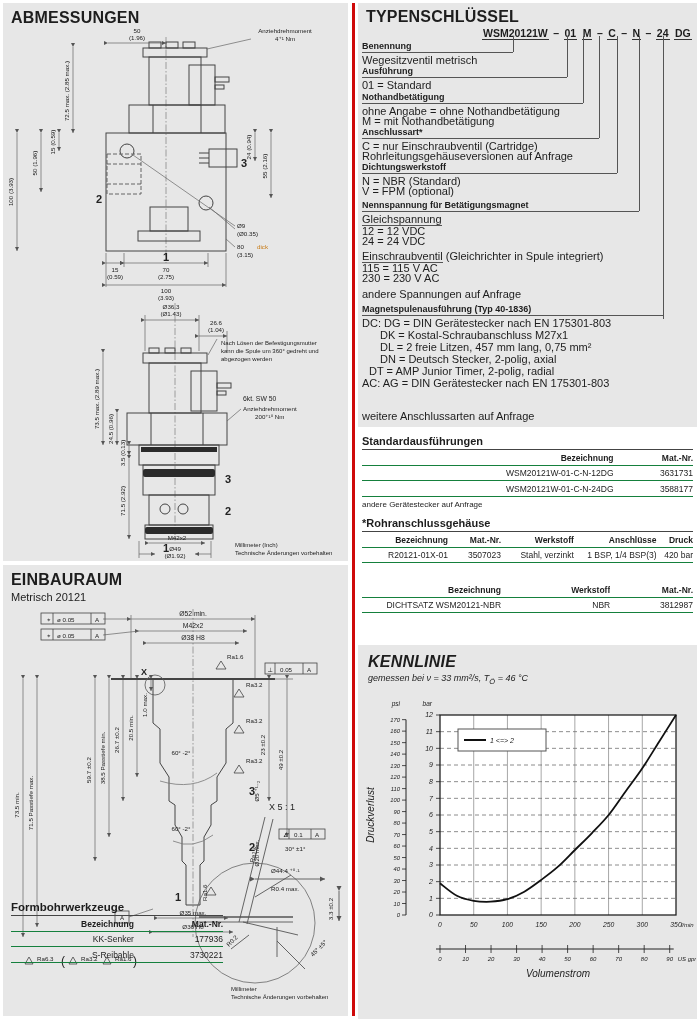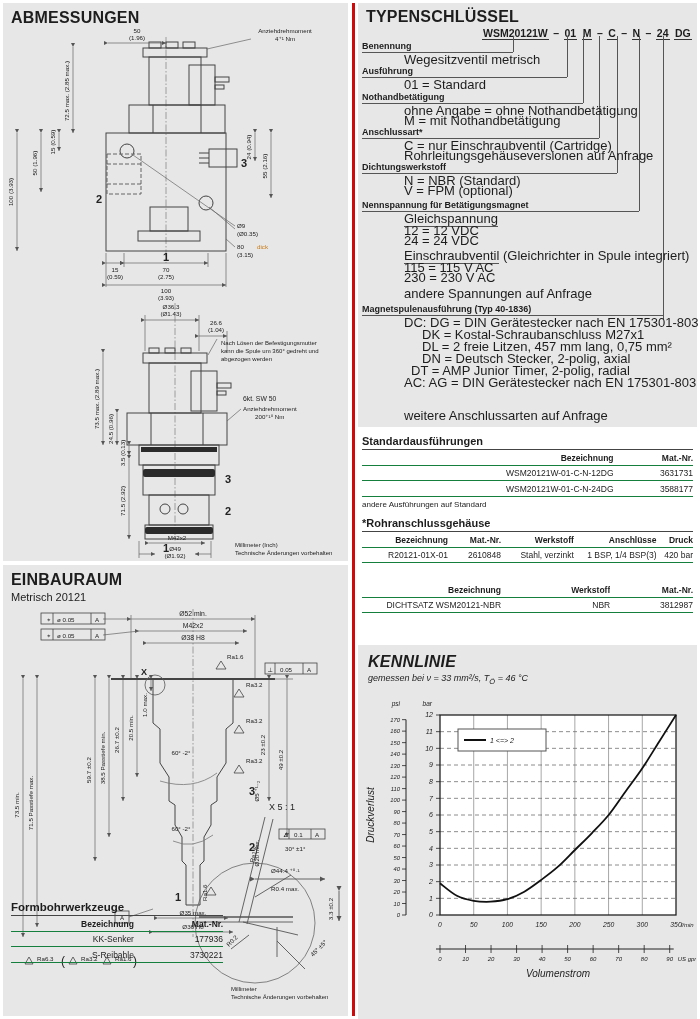--- a/index.html
+++ b/index.html
@@ -11,21 +11,21 @@
   #panel-einbau{left:3px;top:565px;width:345px;height:451px;}
   #divider{position:absolute;left:352px;top:3px;width:3px;height:1013px;background:#cf0a0a;}
   #panel-typ{left:358px;top:3px;width:339px;height:424px;}
   #panel-tables{position:absolute;left:358px;top:427px;width:339px;height:218px;background:#fff;}
   #panel-kenn{left:358px;top:645px;width:339px;height:443px;font-style:italic;}
   .sec-title{font-size:16px;font-weight:bold;letter-spacing:.2px;}
   .abs{position:absolute;}
   
   #panel-typ .hdr{position:absolute;left:4px;font-size:9px;font-weight:bold;
                   border-bottom:1px solid #555;height:11px;line-height:11px;}
-  #panel-typ .ln{position:absolute;left:4px;font-size:13px;line-height:10px;white-space:nowrap;margin-left:42px;}
+  #panel-typ .ln{position:absolute;left:4px;font-size:11px;line-height:10px;white-space:nowrap;}
   #panel-typ .vline{position:absolute;width:1px;background:#555;top:33px;}
   .code-seg{font-size:10.5px;font-weight:bold;border-bottom:1.5px solid #333;padding:0 1px;}
   .code-dash{font-size:10.5px;font-weight:bold;}
   .uline{border-bottom:1px solid #555;}
   
   #panel-tables{padding:0;}
   .tblblock{position:absolute;left:4px;width:331px;}
   .tbl-title{font-weight:bold;font-size:11px;border-bottom:1px solid #444;padding-bottom:2px;}
   table{width:100%;border-collapse:collapse;font-size:8.5px;table-layout:fixed;}
   th,td{text-align:right;font-weight:normal;border-bottom:1px solid #15803d;padding:2.5px 0 2px 0;
@@ -464,39 +464,39 @@
         <tr>
           <td>WSM20121W-01-C-N-12DG</td>
           <td>3631731</td>
         </tr>
         <tr>
           <td>WSM20121W-01-C-N-24DG</td>
           <td>3588177</td>
         </tr>
       </tbody>
     </table>
-    <div class="tbl-note">andere Ausführungen auf Standard</div>
+    <div class="tbl-note">andere Gerätestecker auf Anfrage</div>
   </div>
 
   <div class="tblblock" style="top:90px;">
     <div class="tbl-title">*Rohranschlussgehäuse</div>
     <table>
       <thead>
           <tr>
         <th style="width:26%;">Bezeichnung</th>
         <th style="width:16%;">Mat.-Nr.</th>
         <th style="width:22%;">Werkstoff</th>
         <th style="width:25%;">Anschlüsse</th>
         <th style="width:11%;">Druck</th>
       </tr>
         </thead>
       <tbody>
         <tr>
           <td>R20121-01X-01</td>
-          <td>2610848</td>
+          <td>3507023</td>
           <td>Stahl, verzinkt</td>
           <td>1 BSP, 1/4 BSP(3)</td>
           <td>420 bar</td>
         </tr>
       </tbody>
     </table>
   </div>
 
   <div class="tblblock" style="top:155px;">
     <table>

